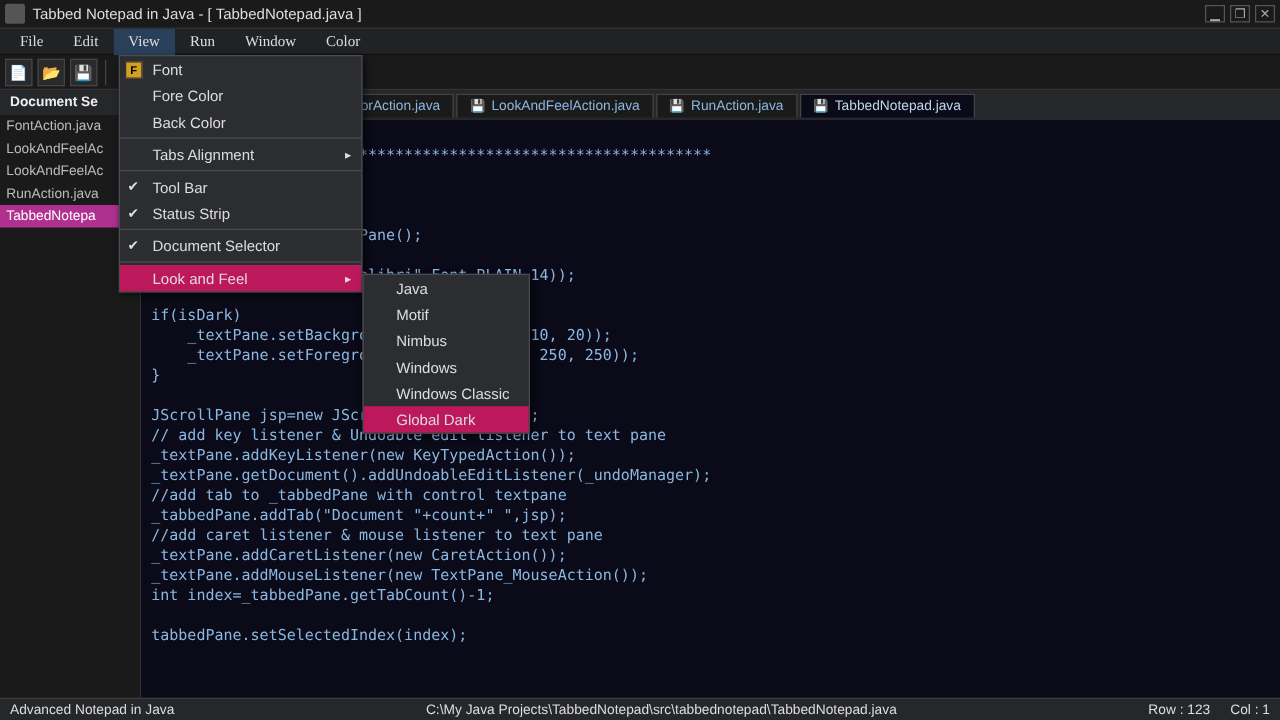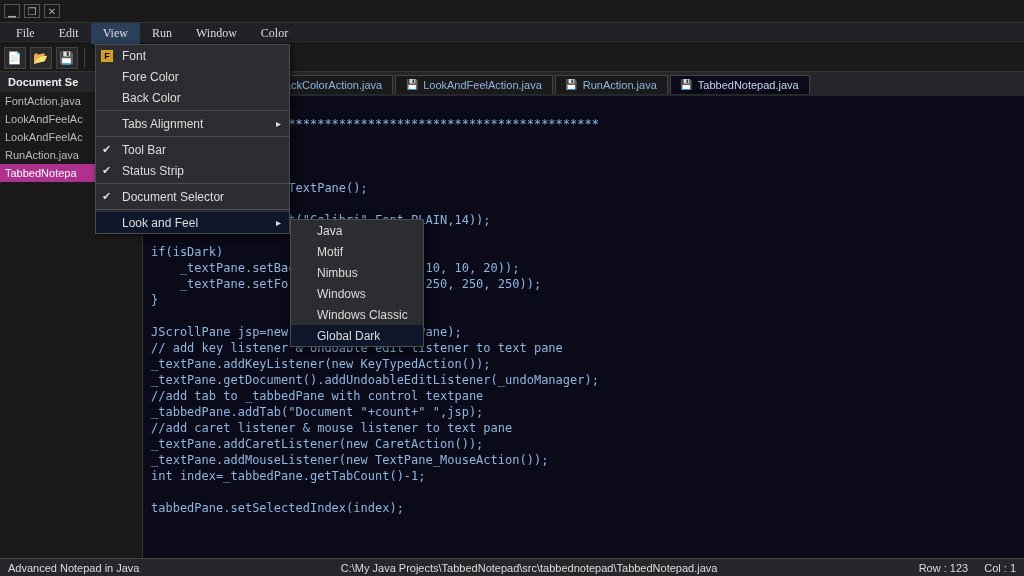--- a/index.html
+++ b/index.html
@@ -58,21 +58,21 @@
   display: flex; align-items: center; justify-content: center;
   cursor: pointer;
   font-size: 12px;
 }
 .tool-divider { width: 1px; height: 20px; background: #444; margin: 0 2px; }
 .main-area {
   display: flex;
   height: calc(100% - 22px - 22px - 28px - 18px);
 }
 .doc-selector {
-  width: 143px;
+  width: 113px;
   background: #1a1a1a;
   border-right: 1px solid #333;
   overflow: hidden;
 }
 .doc-header {
   padding: 4px 8px;
   background: #25272a;
   color: #eee;
   font-weight: bold;
   font-size: 11px;
@@ -152,21 +152,21 @@
 .dd-item {
   display: flex;
   align-items: center;
   padding: 4px 8px 4px 26px;
   color: #ddd;
   cursor: pointer;
   position: relative;
   font-size: 12px;
   height: 21px;
 }
-.dd-item.hover { background: #0f172a; }
+.dd-item.hover { background: #be185d; }
 .dd-item.has-sub::after {
   content: "▸";
   position: absolute;
   right: 8px;
   font-size: 10px;
 }
 .dd-check {
   position: absolute;
   left: 6px;
   color: #ddd;
@@ -182,20 +182,24 @@
   display: flex; align-items: center; justify-content: center;
   color: #000;
   font-weight: bold;
 }
 .dd-sep { height: 1px; background: #4a4c50; margin: 2px 0; }
 </style>
 </head>
 <body>
 
 <div class="title-bar">
+  <div class="title-left">
+    <div class="title-icon"></div>
+    <span class="title-text">Tabbed Notepad in Java - [ TabbedNotepad.java ]</span>
+  </div>
   <div class="title-controls">
     <div class="title-ctrl">▁</div>
     <div class="title-ctrl">❐</div>
     <div class="title-ctrl">✕</div>
   </div>
 </div>
 
 <div class="menu-bar" id="menu-bar">
     <div class="menu-item">File</div>
     <div class="menu-item">Edit</div>

